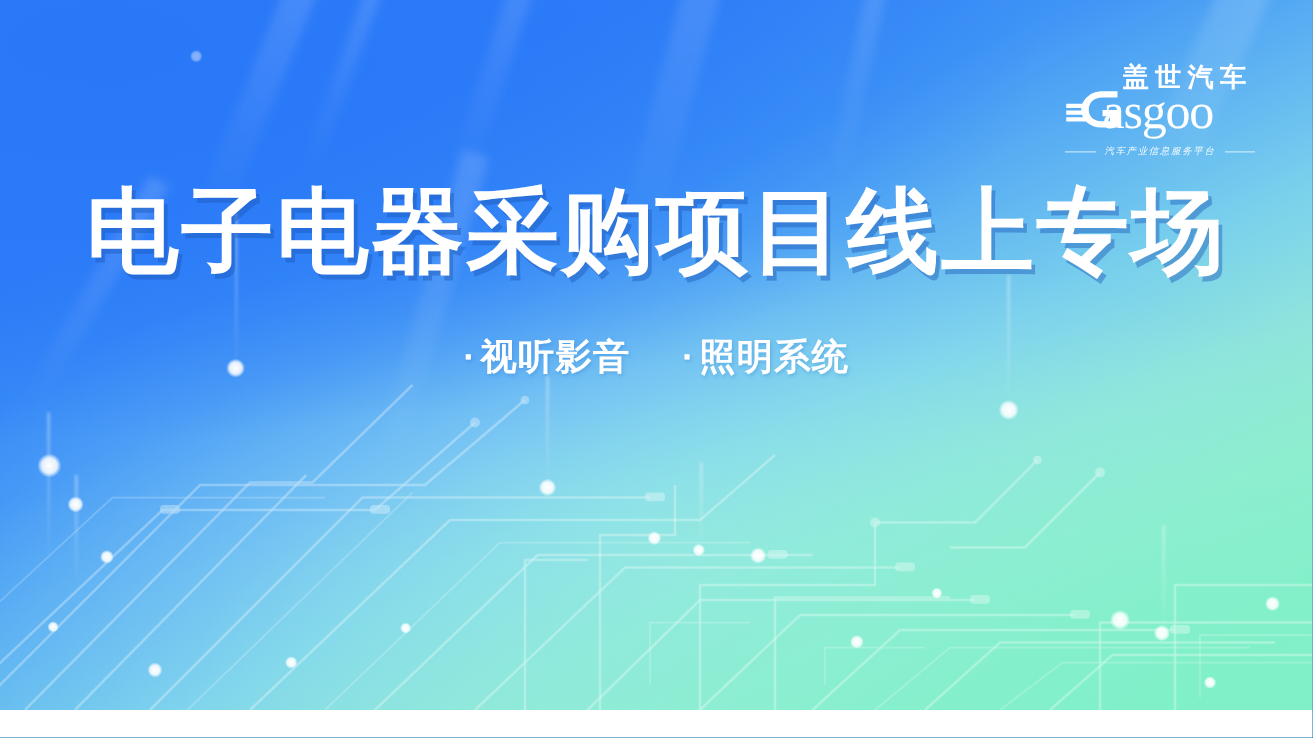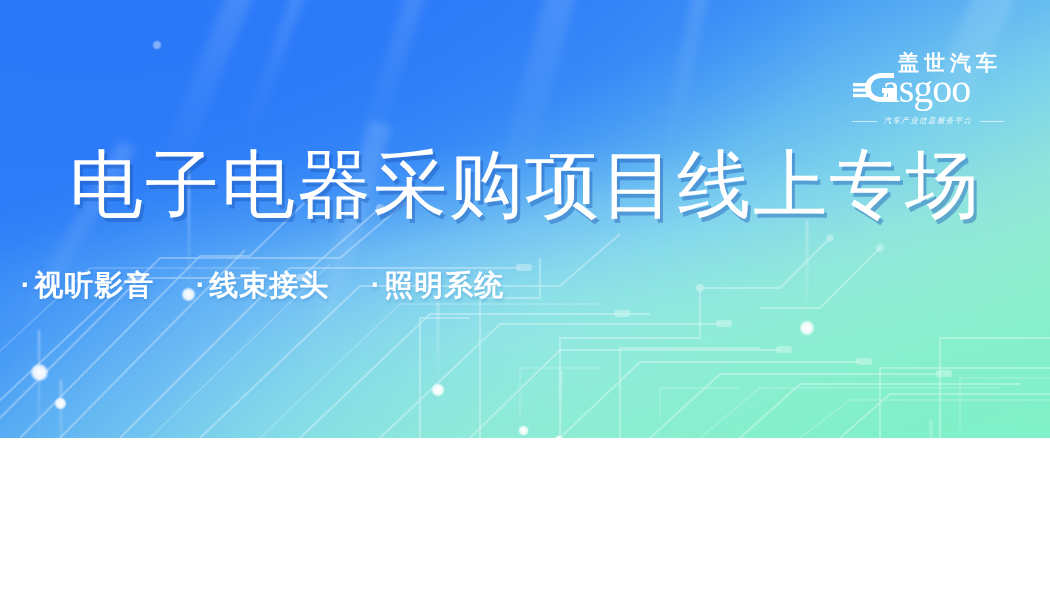--- a/index.html
+++ b/index.html
@@ -1,21 +1,21 @@
 <!DOCTYPE html>
 <html><head>
 <meta charset="utf-8">
 <style>
   html,body{margin:0;padding:0;}
   body{
     width:1050px;height:590px;overflow:hidden;
     font-family:"Liberation Sans","DejaVu Sans",sans-serif;
   }
   #banner{
-    position:relative;width:1050px;height:438px;overflow:hidden;
+    position:relative;width:1050px;height:568px;overflow:hidden;
     background:#0369a1;
   }
   
   .bg-base{
     position:absolute;inset:0;
     background:
       linear-gradient(155deg,
         #2f7df8 0%,
         #2f7ef8 22%,
         #3f94f6 38%,
@@ -79,29 +79,29 @@
   }
   .logo-tag .ln{height:1px;flex:1;background:rgba(255,255,255,.62);}
   .logo-tag .tx{
     font-size:7.5px;letter-spacing:1.4px;white-space:nowrap;
     color:rgba(255,255,255,.95);
     font-style:italic;
   }
   
   #title{
     position:absolute;left:0;right:0;top:148px;text-align:center;
-    font-size:74px;font-weight:400;color:#ffffff;letter-spacing:2px;
+    font-size:74px;font-weight:700;color:#ffffff;letter-spacing:2px;
     line-height:1;white-space:nowrap;
     text-shadow:3px 4px 0 rgba(26,86,180,.42);
     user-select:none;
   }
   
   #subtitle{
     position:absolute;left:0;right:0;top:266px;
-    display:flex;flex-direction:row;align-items:center;gap:17px;
+    display:flex;flex-direction:column;align-items:center;gap:17px;
   }
   .sub-row{display:flex;align-items:center;}
   .sub-item{
     color:#ffffff;font-size:29px;font-weight:700;letter-spacing:1px;
     white-space:nowrap;text-shadow:1px 2px 3px rgba(40,120,200,.30);
     text-align:center;
   }
   .sub-item .bullet{margin-right:3px;}
   .w-a{width:175px;}
   .w-b{width:175px;}
@@ -227,20 +227,19 @@
       <span class="tx">汽车产业信息服务平台</span>
       <span class="ln"></span>
     </div>
   </div>
 
   <div id="title">电子电器采购项目线上专场</div>
 
   <div id="subtitle">
     <div class="sub-row">
       <div class="sub-item w-a"><span class="bullet">·</span><span>视听影音</span></div>
-      <div class="sub-item w-b"><span class="bullet">·</span><span>线束接头</span></div>
       <div class="sub-item w-c"><span class="bullet">·</span><span>照明系统</span></div>
     </div>
     <div class="sub-row">
     </div>
   </div>
 
 </div>
 
 </body></html>

